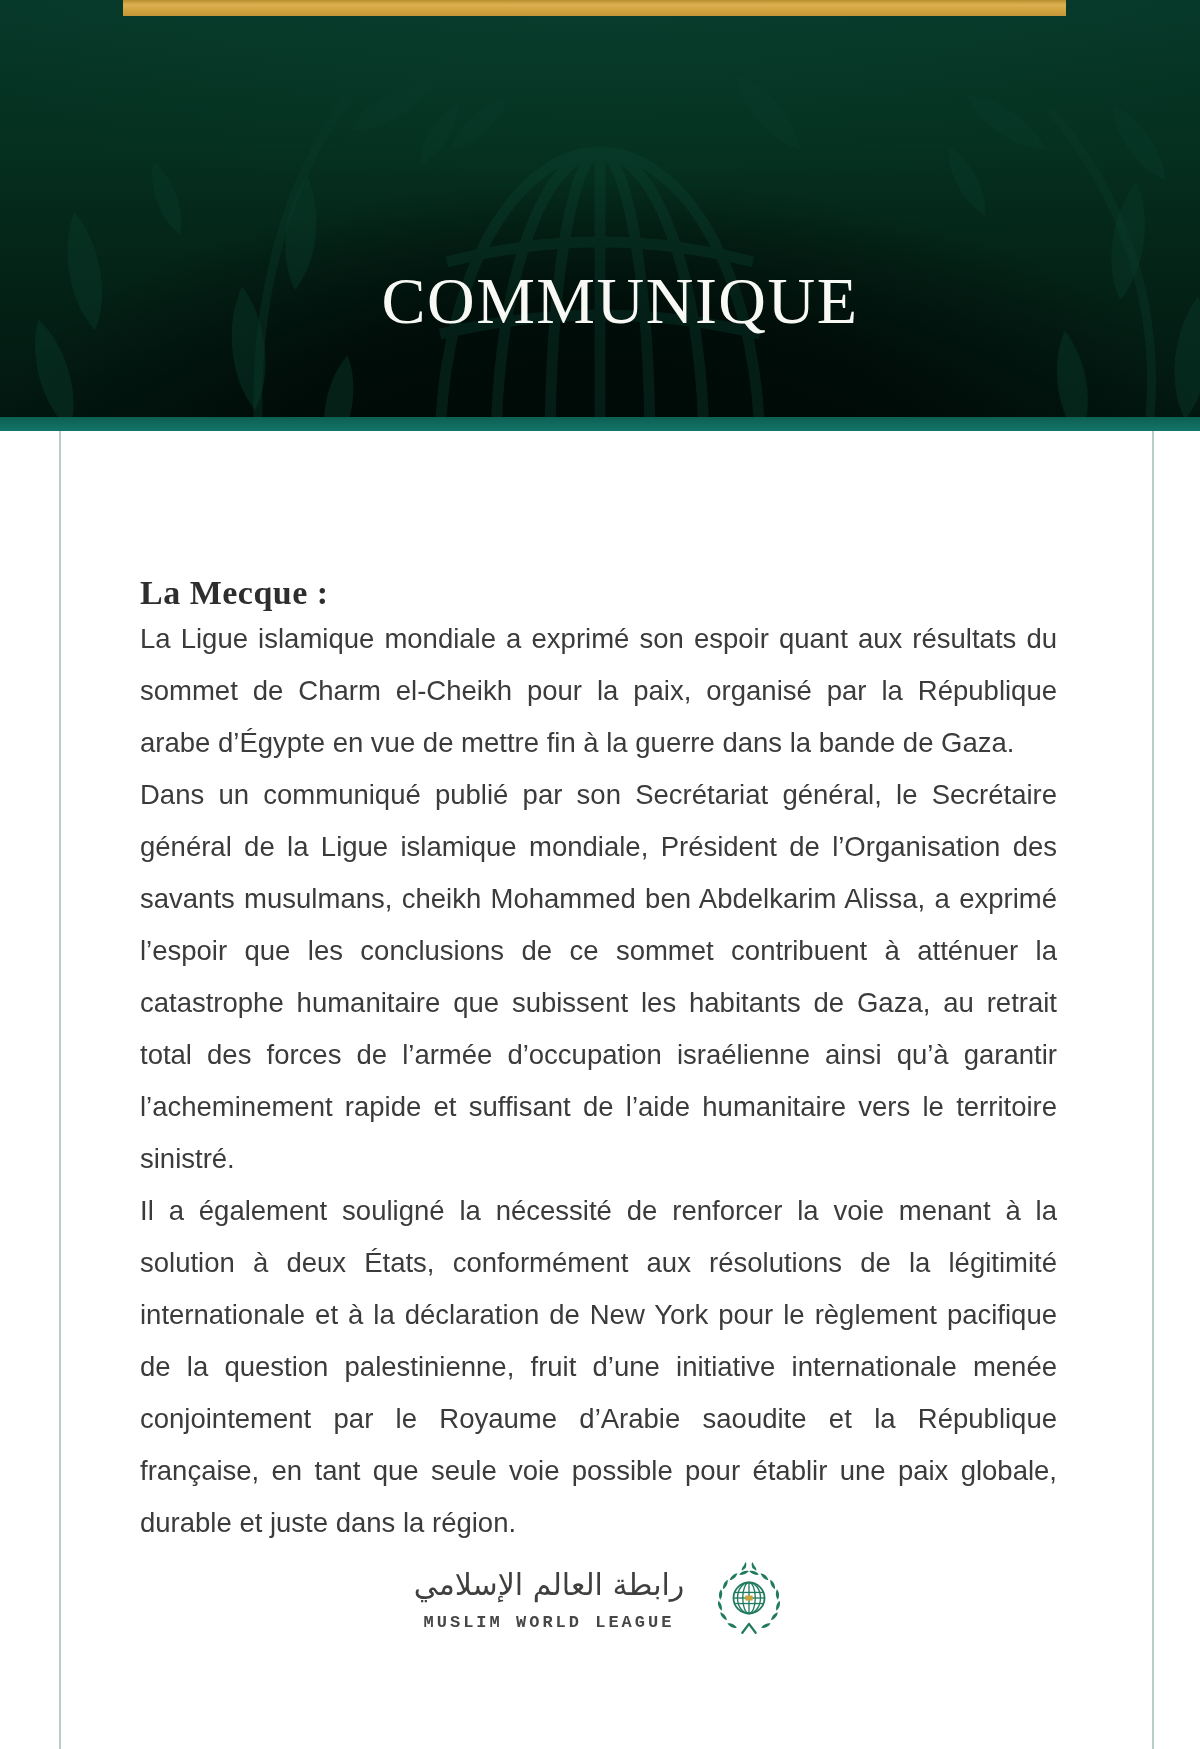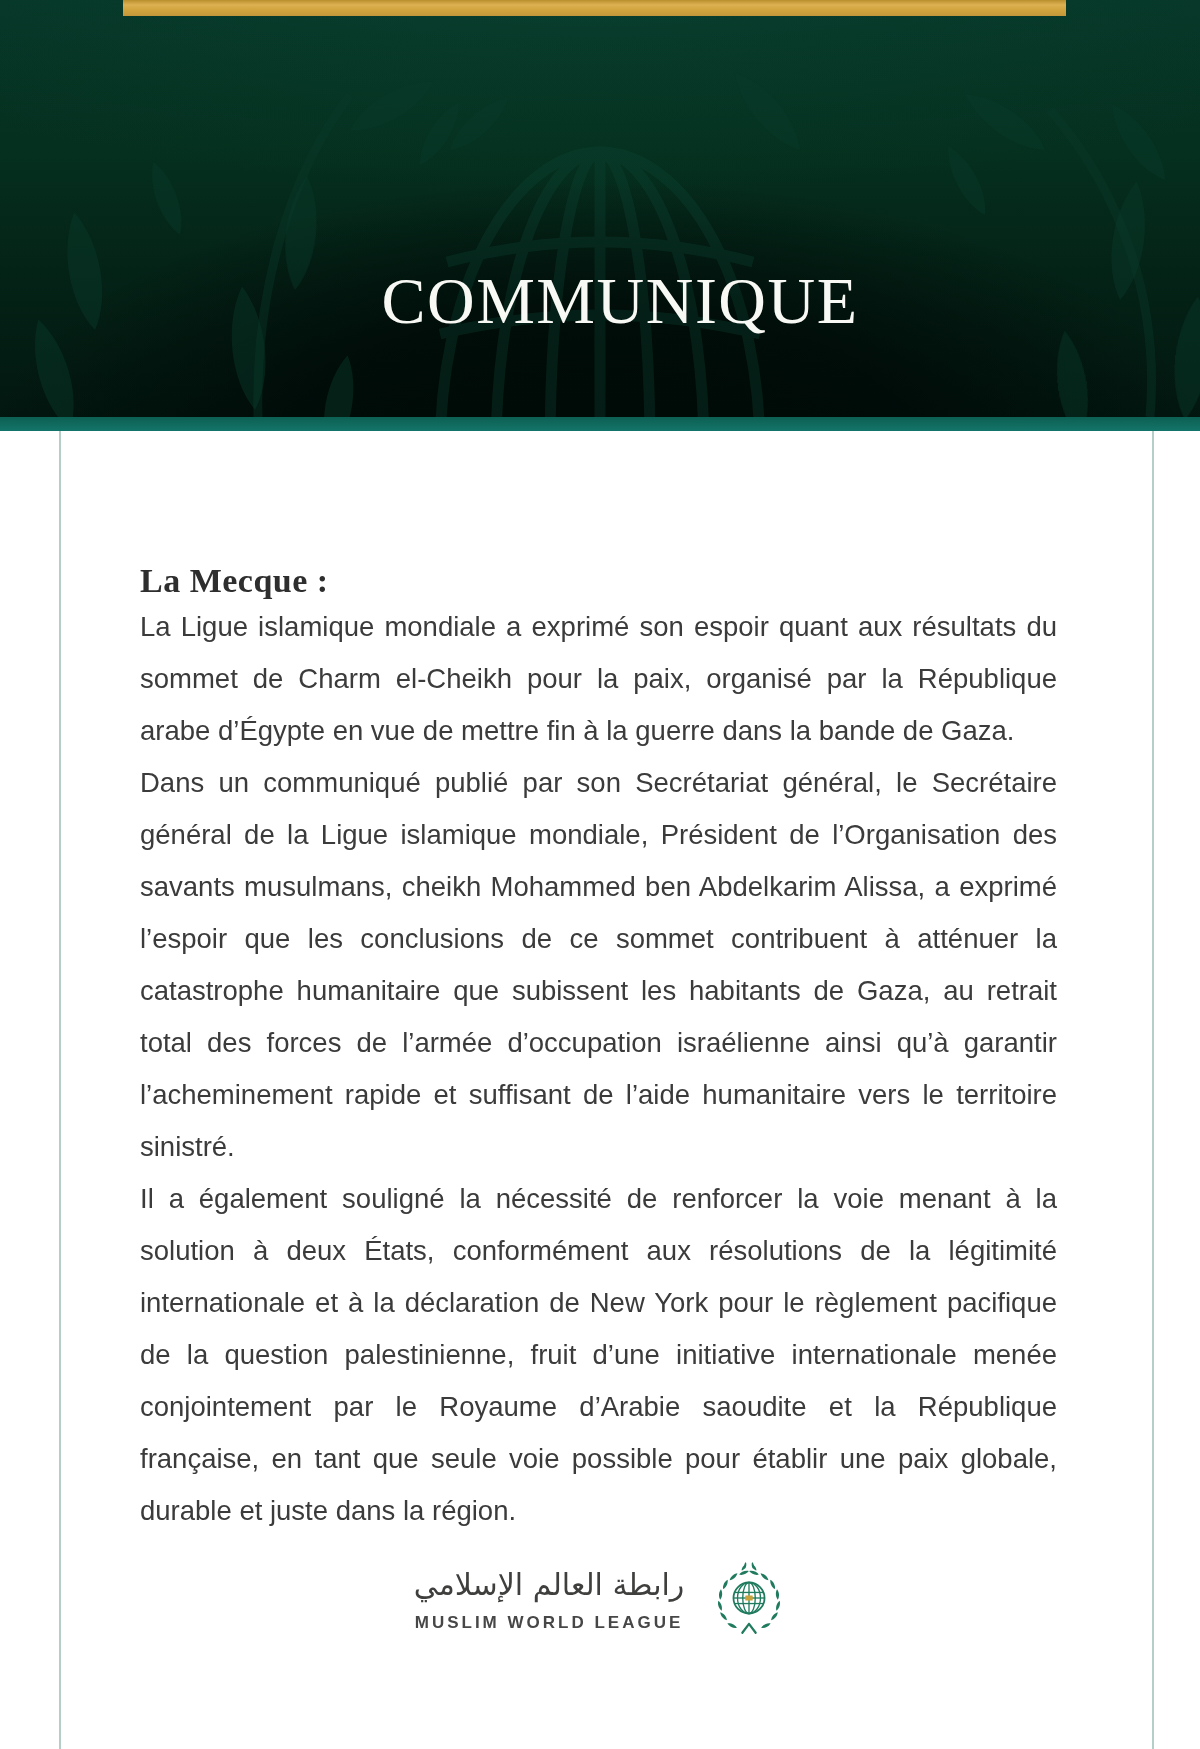--- a/index.html
+++ b/index.html
@@ -42,21 +42,21 @@
     position:absolute;left:0;top:417px;width:1200px;height:14px;
     background:linear-gradient(180deg,#0c5f53 0%, var(--teal_band,#106a5d) 50%, #13756a 100%);
   }
 
   
   .sheet{position:absolute;left:0;top:431px;width:1200px;height:1318px;background:#ffffff;}
   .rule{position:absolute;top:0;bottom:0;width:2px;background:var(--rule,#b5cec7);}
   .rule-left{left:59px;}
   .rule-right{left:1152px;}
 
-  .doc{position:absolute;left:140px;top:0;width:917px;color:var(--text,#3b3b3b);}
+  .doc{position:absolute;left:140px;top:12px;width:917px;color:var(--text,#3b3b3b);}
   .doc h2{
     margin:0;padding:130px 0 0 0;
     font-family:"Liberation Serif", serif;
     font-weight:700;font-size:34px;line-height:40px;
     letter-spacing:0.5px;color:#2e2e2e;
   }
   .doc p{
     margin:0;
     font-size:27.5px;line-height:52px;
     text-align:justify;
@@ -72,21 +72,21 @@
     display:flex;justify-content:center;align-items:center;gap:28px;
   }
   .brand-text{text-align:center;}
   .arabic{
     font-family:"DejaVu Sans", sans-serif;
     font-size:30px;line-height:44px;
     color:#3f3f3e;
   }
   .wordmark{
     margin-top:6px;
-    font-family:Liberation Sans, sans-serif;
+    font-family:Liberation Mono, monospace;
     font-weight:700;font-size:17px;line-height:20px;
     letter-spacing:3px;color:#474747;
     white-space:nowrap;
   }
   .emblem{width:74px;height:78px;display:block;}
   .em-fill{fill:var(--logo_green,#1f7a5e);}
   .em-stroke{stroke:var(--logo_green,#1f7a5e);fill:none;}
 </style>
 </head>
 <body>

